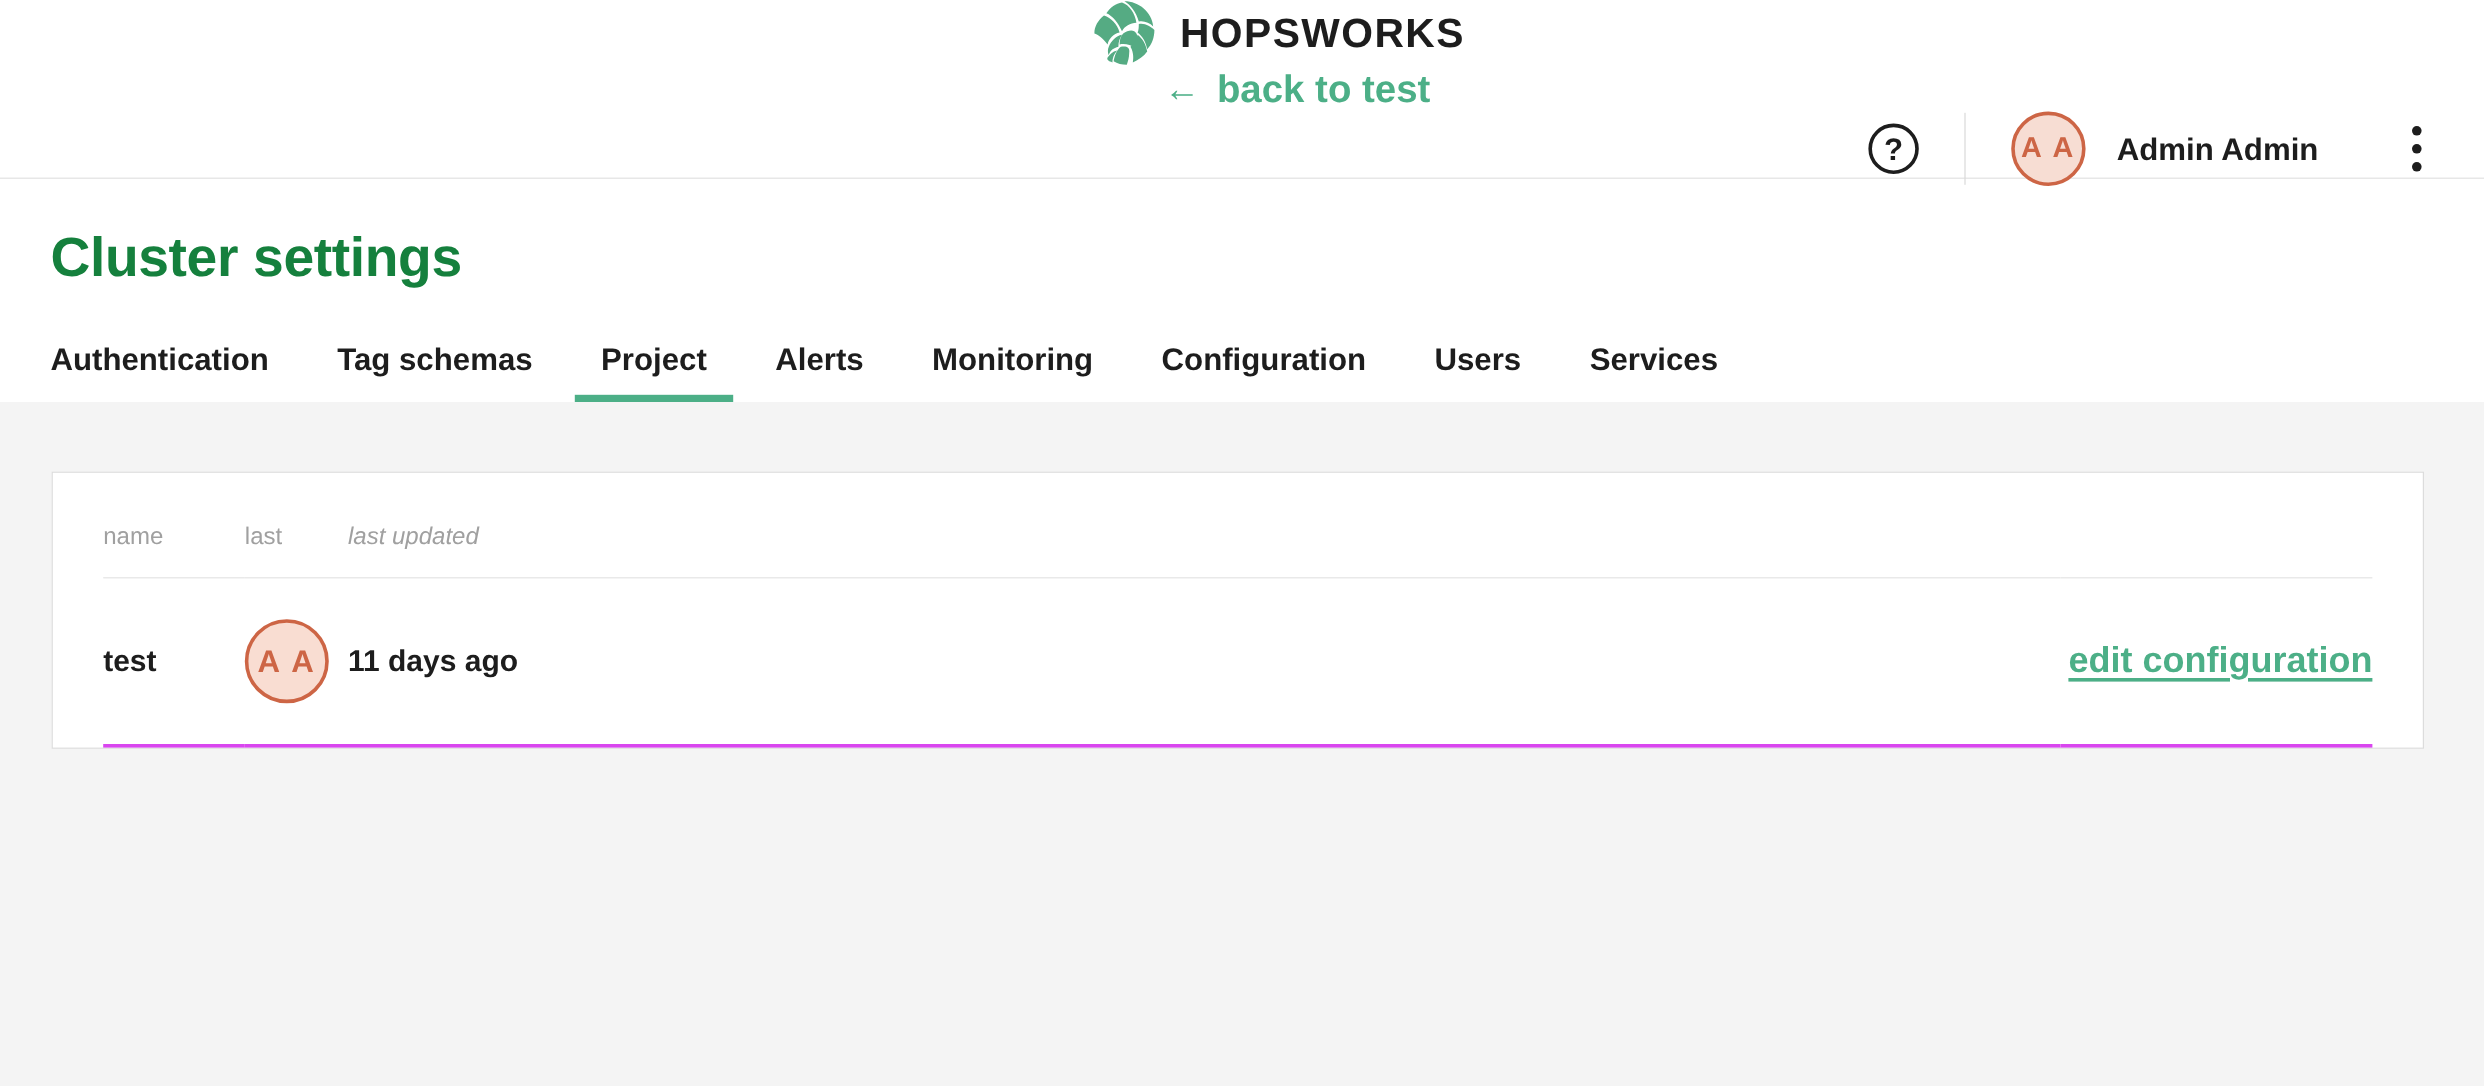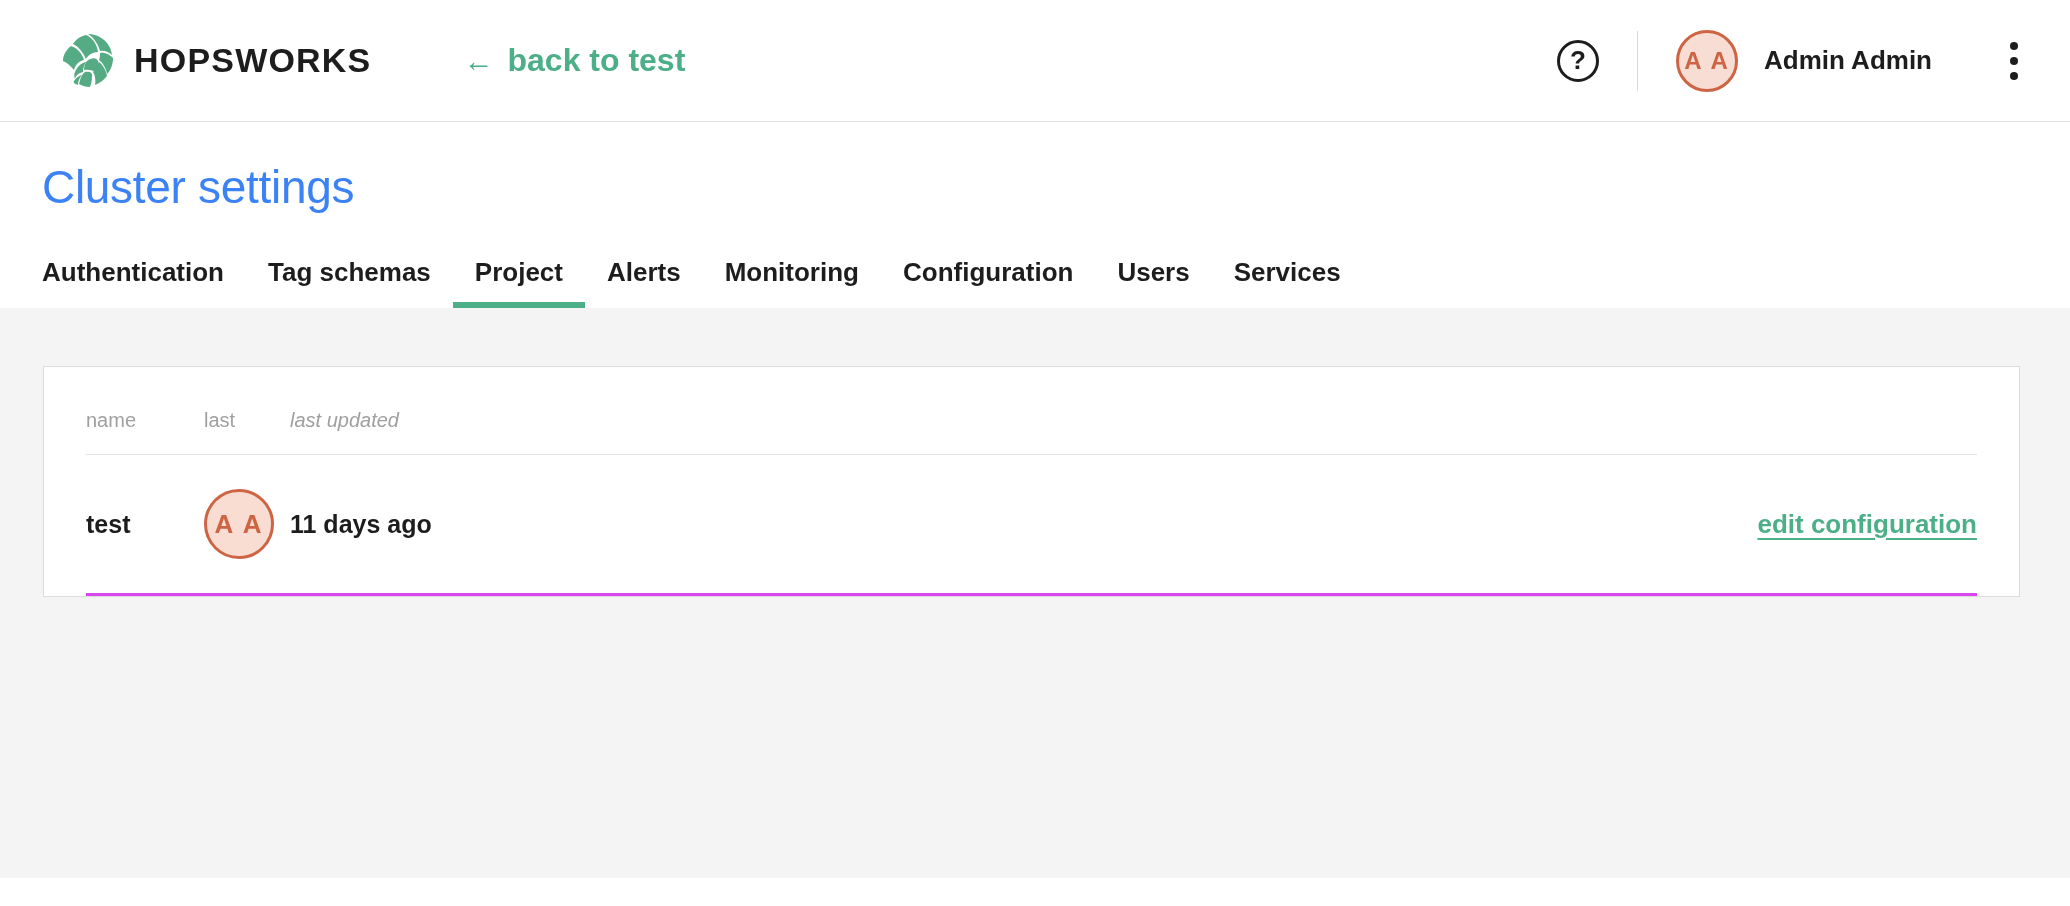--- a/index.html
+++ b/index.html
@@ -8,25 +8,26 @@
     width: 2070px;
     height: 906px;
     background: #ffffff;
     font-family: "Liberation Sans", sans-serif;
     -webkit-font-smoothing: antialiased;
   }
 
   
   .topbar {
     position: relative;
-    height: 122px;
+    height: 149px;
     background: #ffffff;
     border-bottom: 1px solid #e2e2e2;
     display: flex;
     align-items: center;
+    flex-direction: column;
   }
 
   .brand {
     display: flex;
     align-items: center;
     margin-left: 62px;
     gap: 18px;
   }
   .brand-logo { width: 54px; height: 56px; display: block; flex: none; }
   .brand-name {
@@ -126,33 +127,33 @@
     display: block;
   }
 
   
   .page-head {
     background: #ffffff;
     padding: 38px 0 0 42px;
   }
   .page-title {
     font-size: 46px;
-    font-weight: normal;
-    color: #3b82f6;
+    font-weight: bold;
+    color: #15803d;
     letter-spacing: -0.3px;
   }
 
   
   .tabs {
     background: #ffffff;
     display: flex;
     align-items: flex-end;
     padding: 0 0 0 42px;
     height: 94px;
-    gap: 0;
+    gap: 13px;
   }
   .tab {
     font-size: 26px;
     font-weight: bold;
     color: #1d1d1d;
     padding: 0 22px 20px 22px;
     position: relative;
     cursor: pointer;
     white-space: nowrap;
     background: none;
@@ -235,21 +236,21 @@
     color: #cd6545;
     display: flex;
     align-items: center;
     justify-content: center;
     font-size: 26px;
     font-weight: bold;
     letter-spacing: 2px;
   }
   .cell-actions { text-align: right; }
   .edit-link {
-    font-size: 26px;
+    font-size: 30px;
     font-weight: bold;
     color: #4caf87;
     text-decoration: underline;
     text-underline-offset: 5px;
     cursor: pointer;
     white-space: nowrap;
   }
 </style>
 </head>
 <body>

